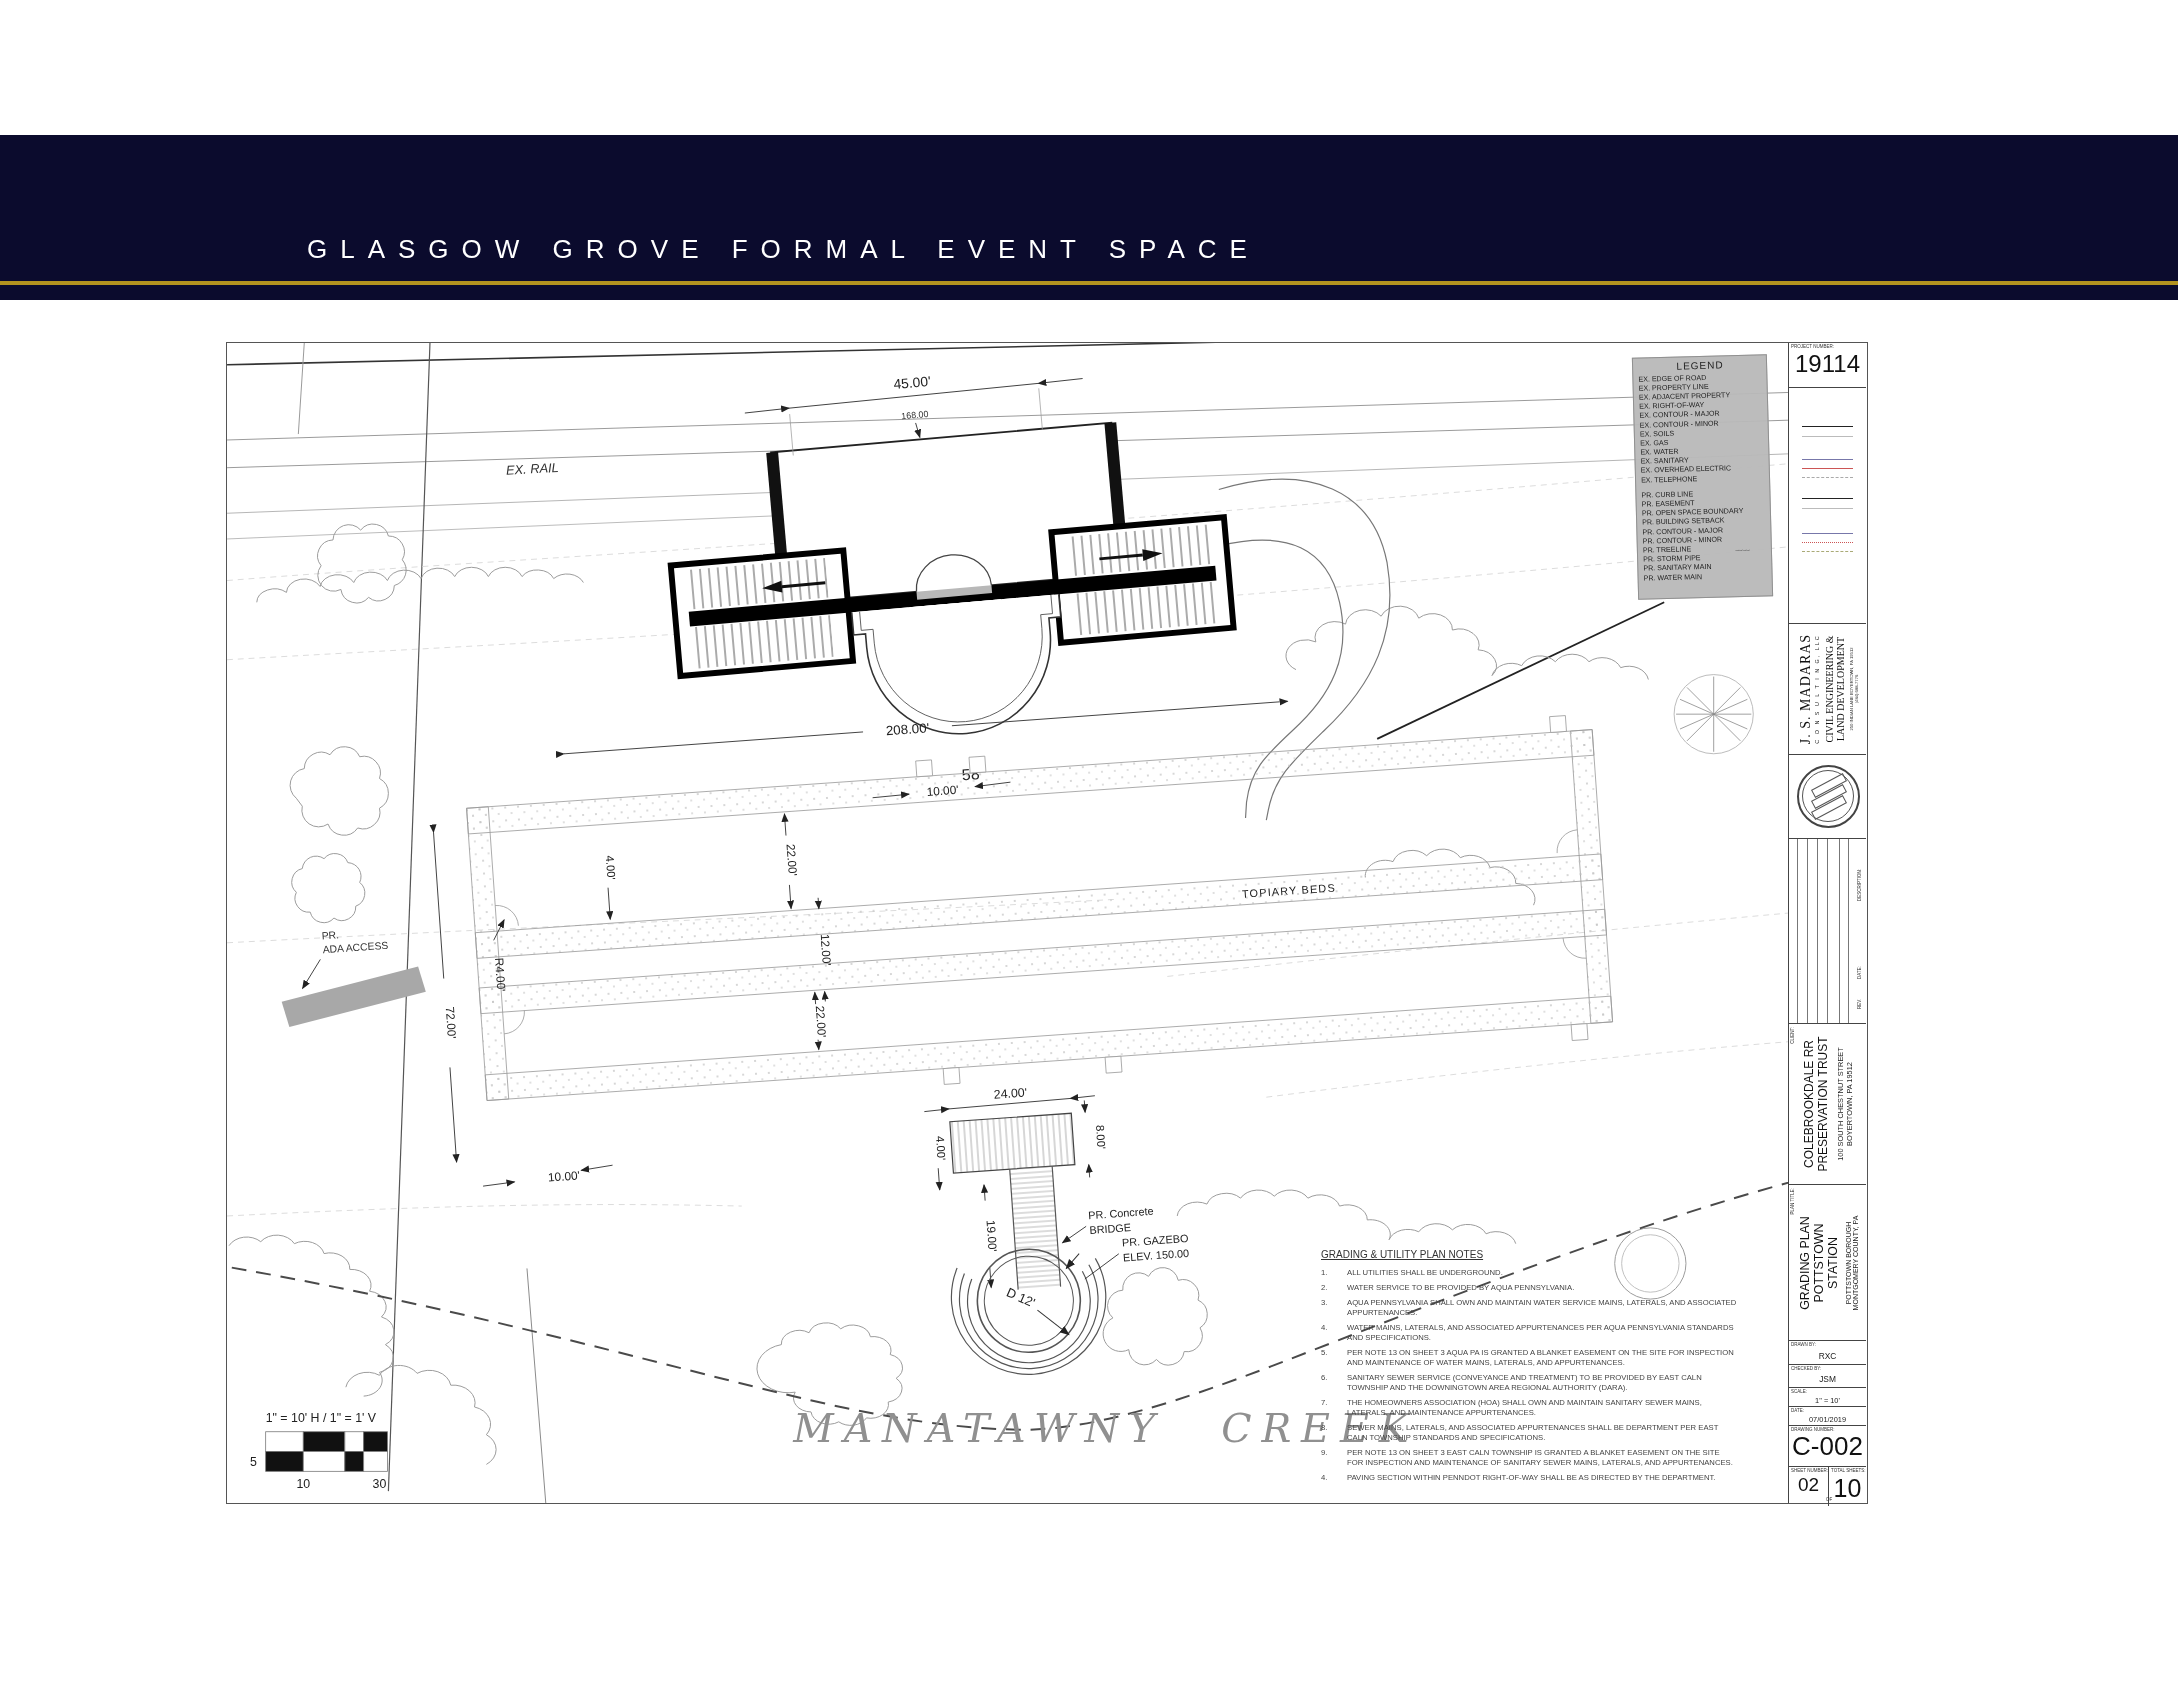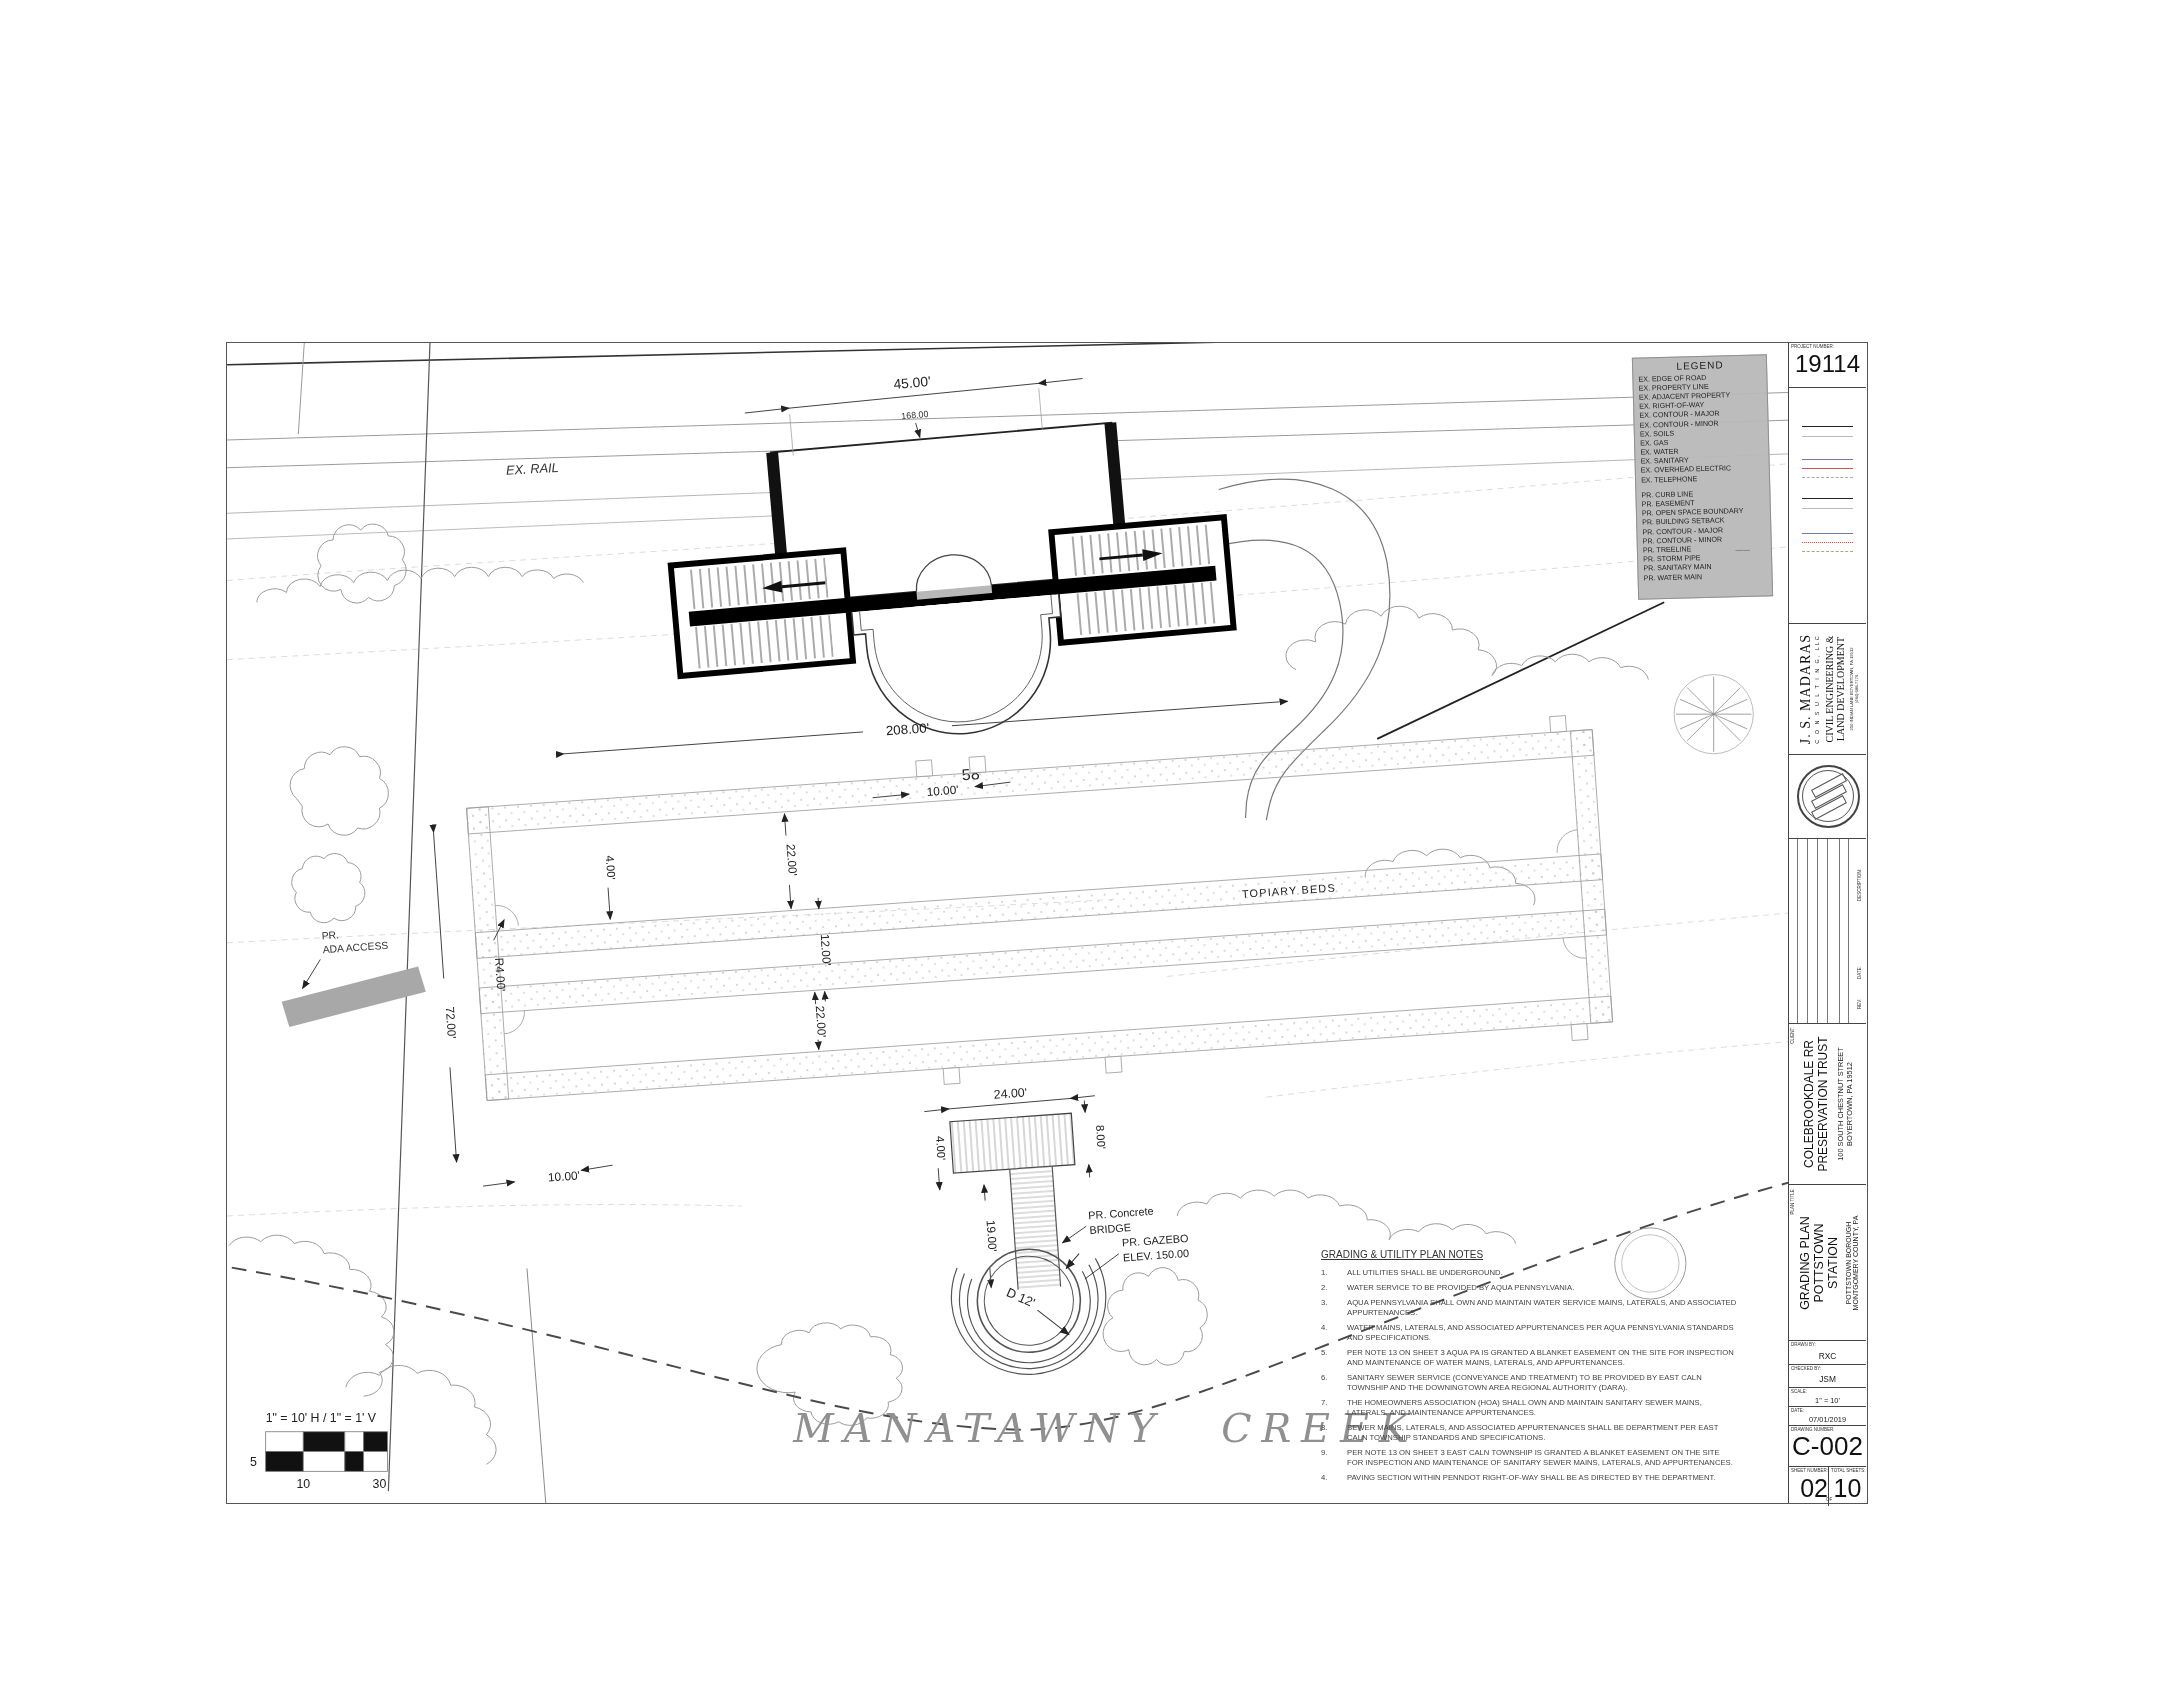--- a/index.html
+++ b/index.html
@@ -51,20 +51,24 @@
   .seal .p1,.seal .p2,.seal .p3{position:absolute;left:12px;width:34px;height:7px;border:1px solid #555;transform:rotate(-28deg);}
   .seal .p1{top:14px;} .seal .p2{top:25px;} .seal .p3{top:36px;}
   .revline{position:absolute;top:0;bottom:0;width:1px;background:#777;}
   .chk{display:flex;}
 </style>
 </head>
 <body>
 
 <div id="page">
 
+  <div id="band">
+    <div class="goldline"></div>
+    <div class="title">GLASGOW GROVE FORMAL EVENT SPACE</div>
+  </div>
 
   <div id="sheet">
 
     <svg id="plansvg" width="1561" height="1160" viewBox="0 0 1577 1172">
       <defs>
         <marker id="ah" markerWidth="11" markerHeight="9" refX="9" refY="4" orient="auto">
           <path d="M0,0 L10,4 L0,8 z" fill="#222"></path>
         </marker>
         <pattern id="treadsV" width="9" height="12" patternUnits="userSpaceOnUse">
           <line x1="4" y1="0" x2="4" y2="12" stroke="#555" stroke-width="1"></line>
@@ -541,21 +545,21 @@
         <span class="minilab">DATE:</span>
         <div style="text-align:center;font-size:7.4px;margin-top:8px;">07/01/2019</div>
       </div>
       <div class="cell" style="height:41px;">
         <span class="minilab">DRAWING NUMBER:</span>
         <div class="bignum" style="font-size:26px;margin-top:7px;">C-002</div>
       </div>
       <div class="cell chk" style="height:39px;border-bottom:none;">
         <div style="position:relative;width:40px;border-right:1px solid #444;box-sizing:border-box;">
           <span class="minilab">SHEET NUMBER:</span>
-          <div class="bignum" style="font-size:25px;margin-top:8px;text-align:right;">02</div>
+          <div class="bignum" style="font-size:19px;margin-top:8px;">02</div>
         </div>
         <div style="position:relative;flex:1;">
           <span class="minilab">TOTAL SHEETS:</span>
           <div class="bignum" style="font-size:25px;margin-top:8px;">10</div>
         </div>
         <div style="position:absolute;left:37px;bottom:4px;font-size:4.5px;color:#333;">OF</div>
       </div>
 
     </div>
   </div>

